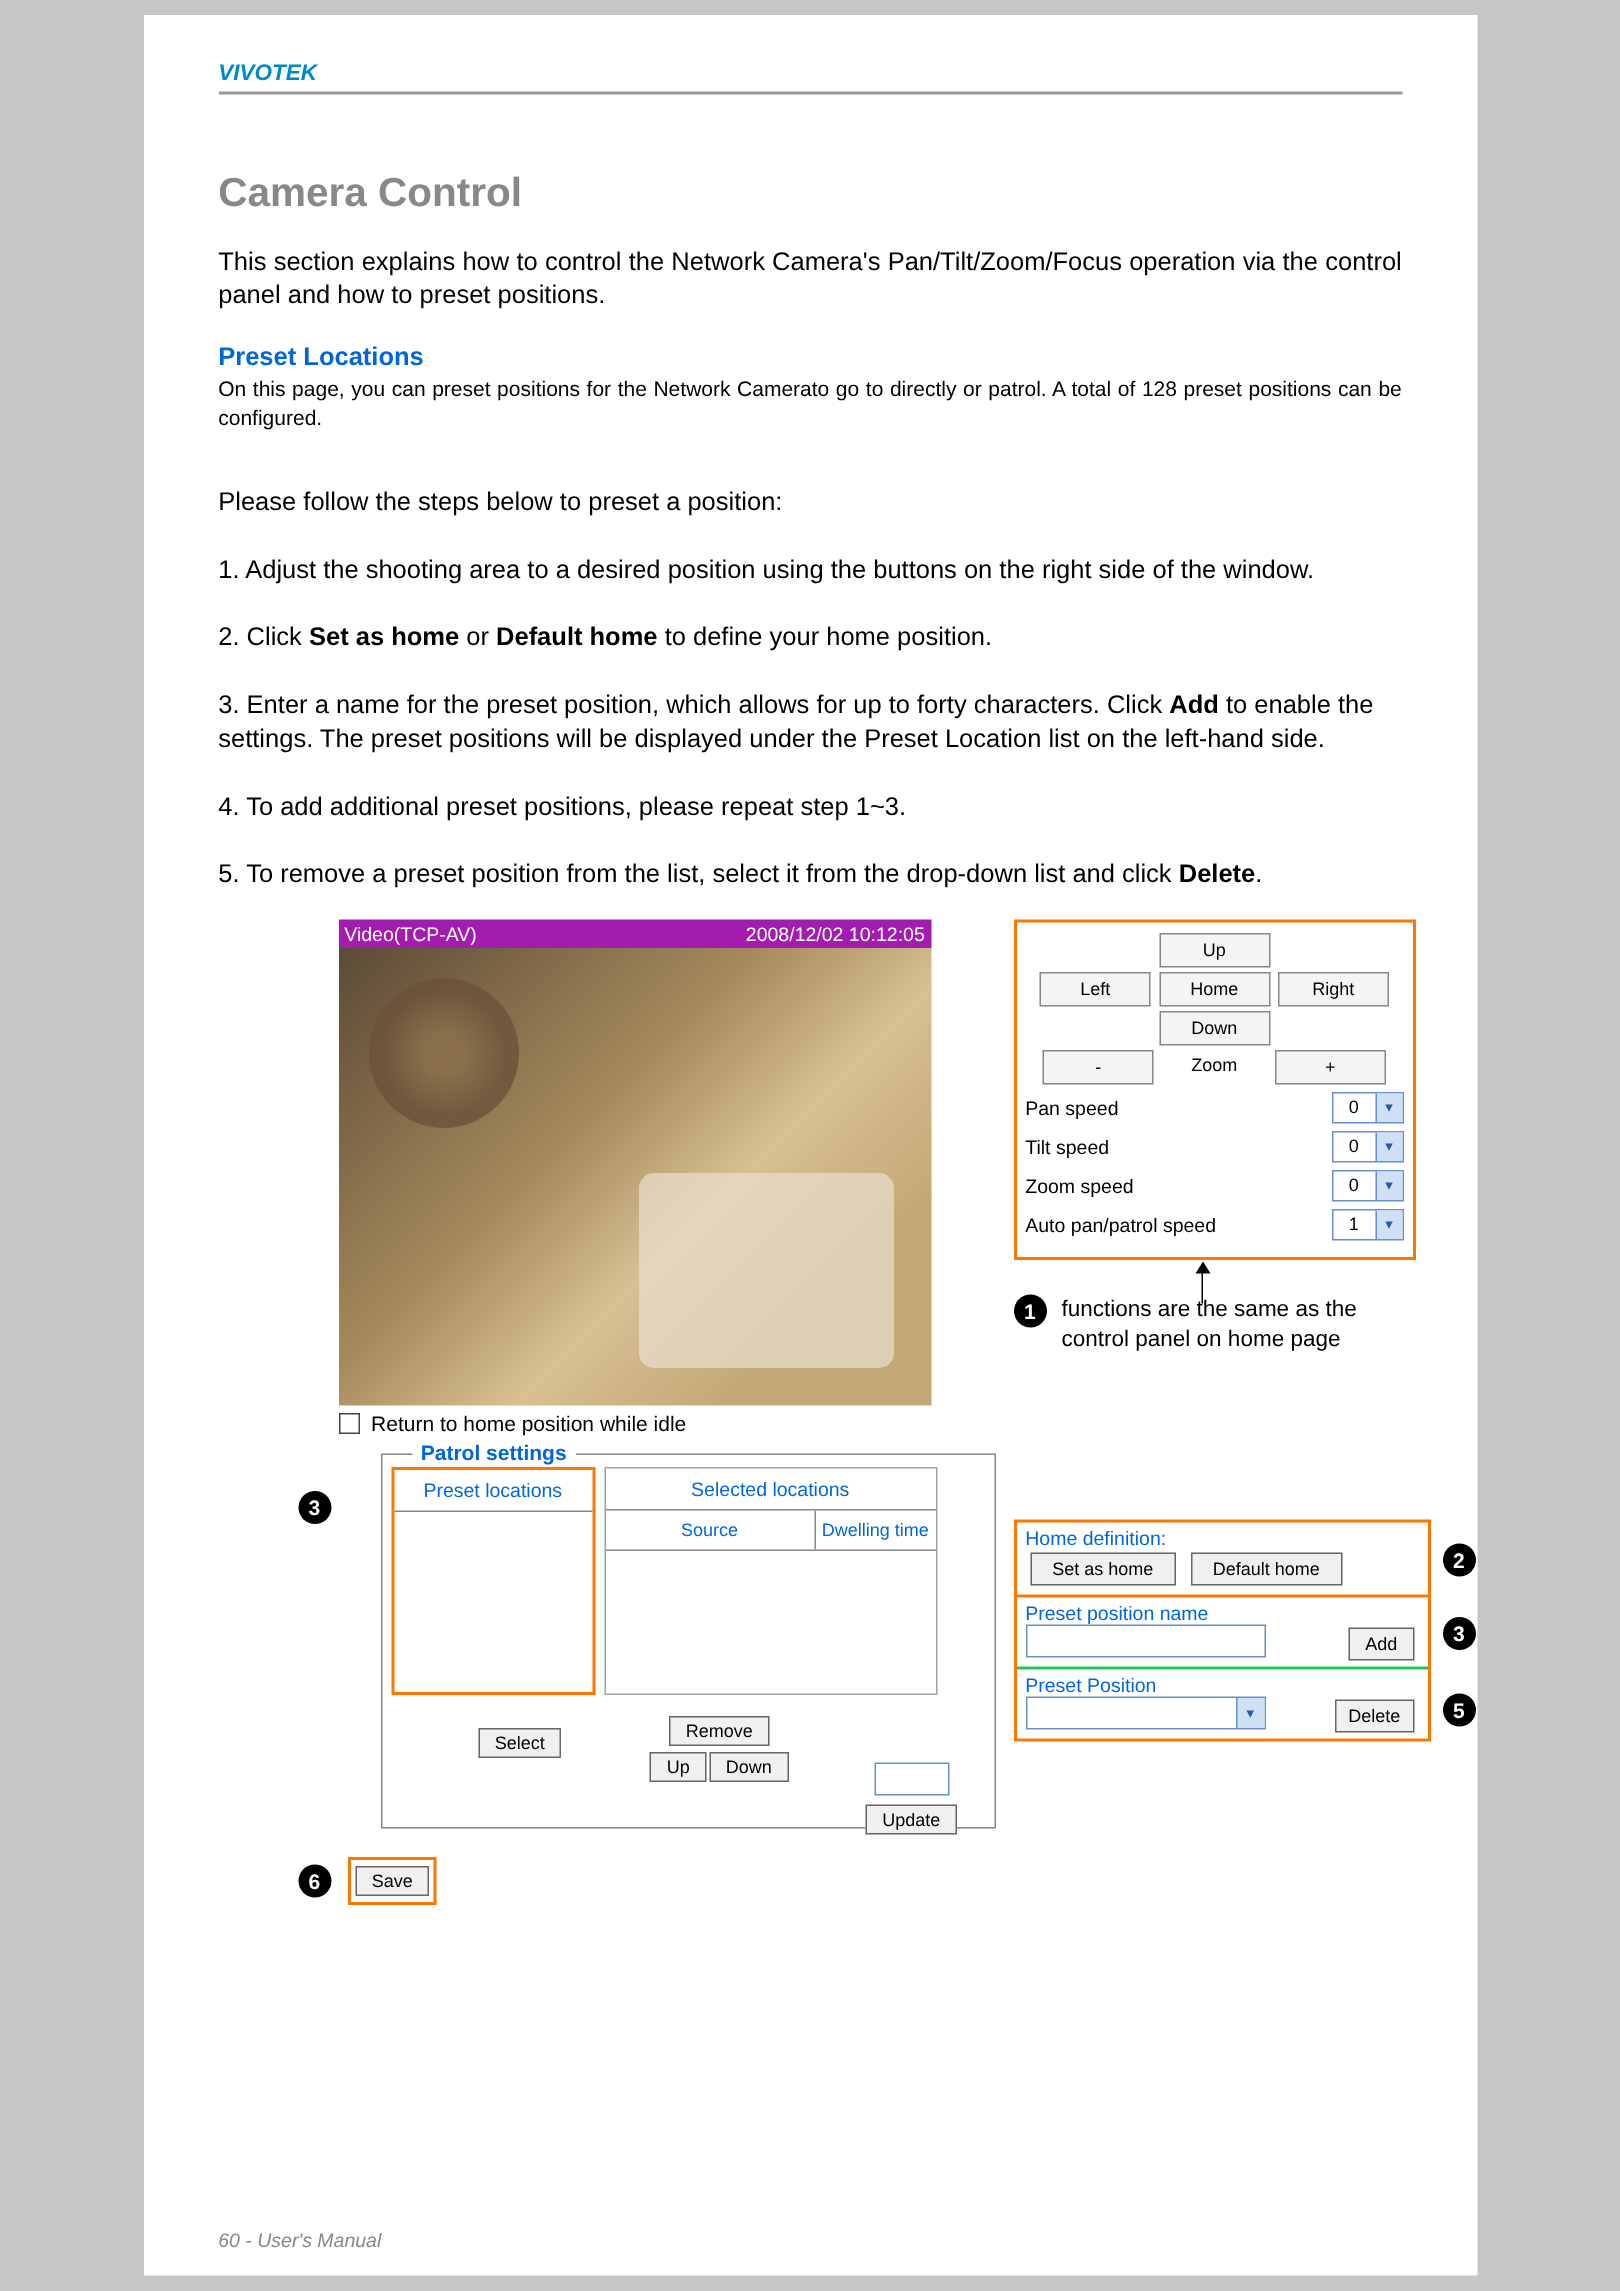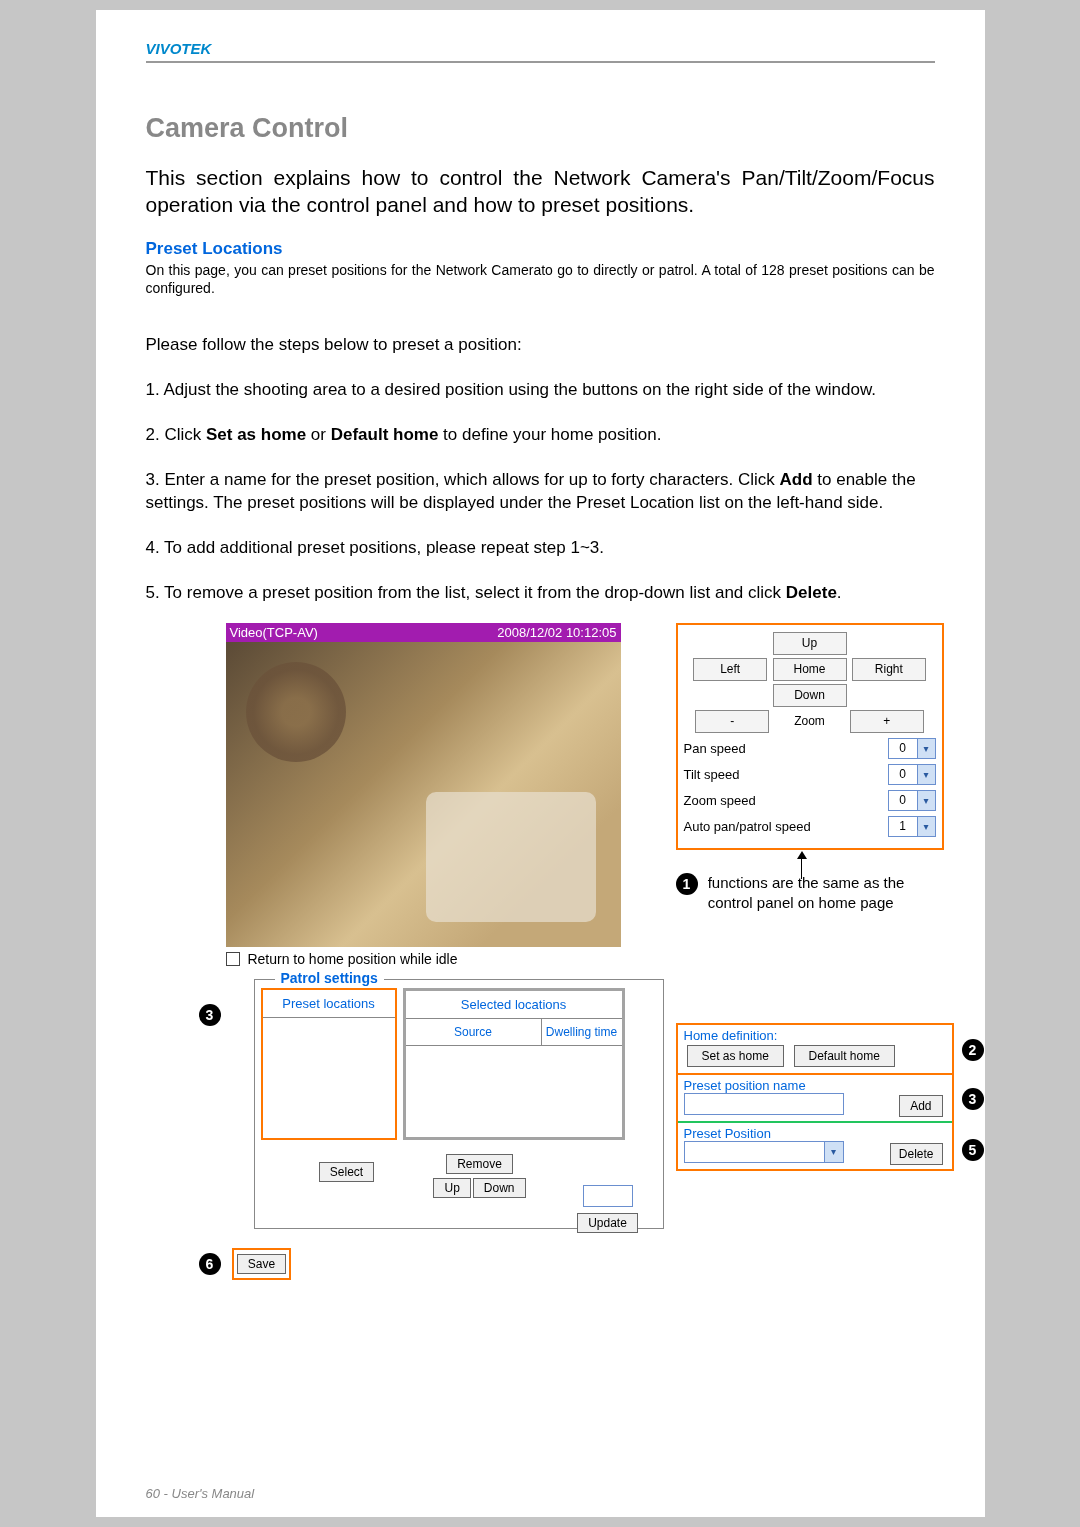--- a/index.html
+++ b/index.html
@@ -28,21 +28,21 @@
     padding-bottom: 4px;
     margin-bottom: 50px;
   }
   .section-title {
     font-size: 27px;
     color: #888;
     font-weight: bold;
     margin-bottom: 20px;
   }
   .para {
-    font-size: 21px;
+    font-size: 17px;
     text-align: justify;
     margin-bottom: 20px;
     line-height: 1.3;
   }
   .sub-heading {
     color: #0066dd;
     font-weight: bold;
     font-size: 17px;
     margin-bottom: 2px;
   }
@@ -184,21 +184,21 @@
     color:#0066dd;
     text-align:center;
     padding:6px 0;
     border-bottom:1px solid #888;
     font-size:13px;
   }
   .patrol-right {
     float:left;
     margin-left:6px;
     width:222px;
-    border:3px solid #a3a3a3;
+    border:1px solid #a3a3a3;
     height:152px;
     box-sizing:border-box;
   }
   .patrol-right-head {
     color:#0066dd; text-align:center;
     padding:6px 0; border-bottom:1px solid #888;
     font-size:13px;
   }
   .patrol-sub {
     display:flex;

